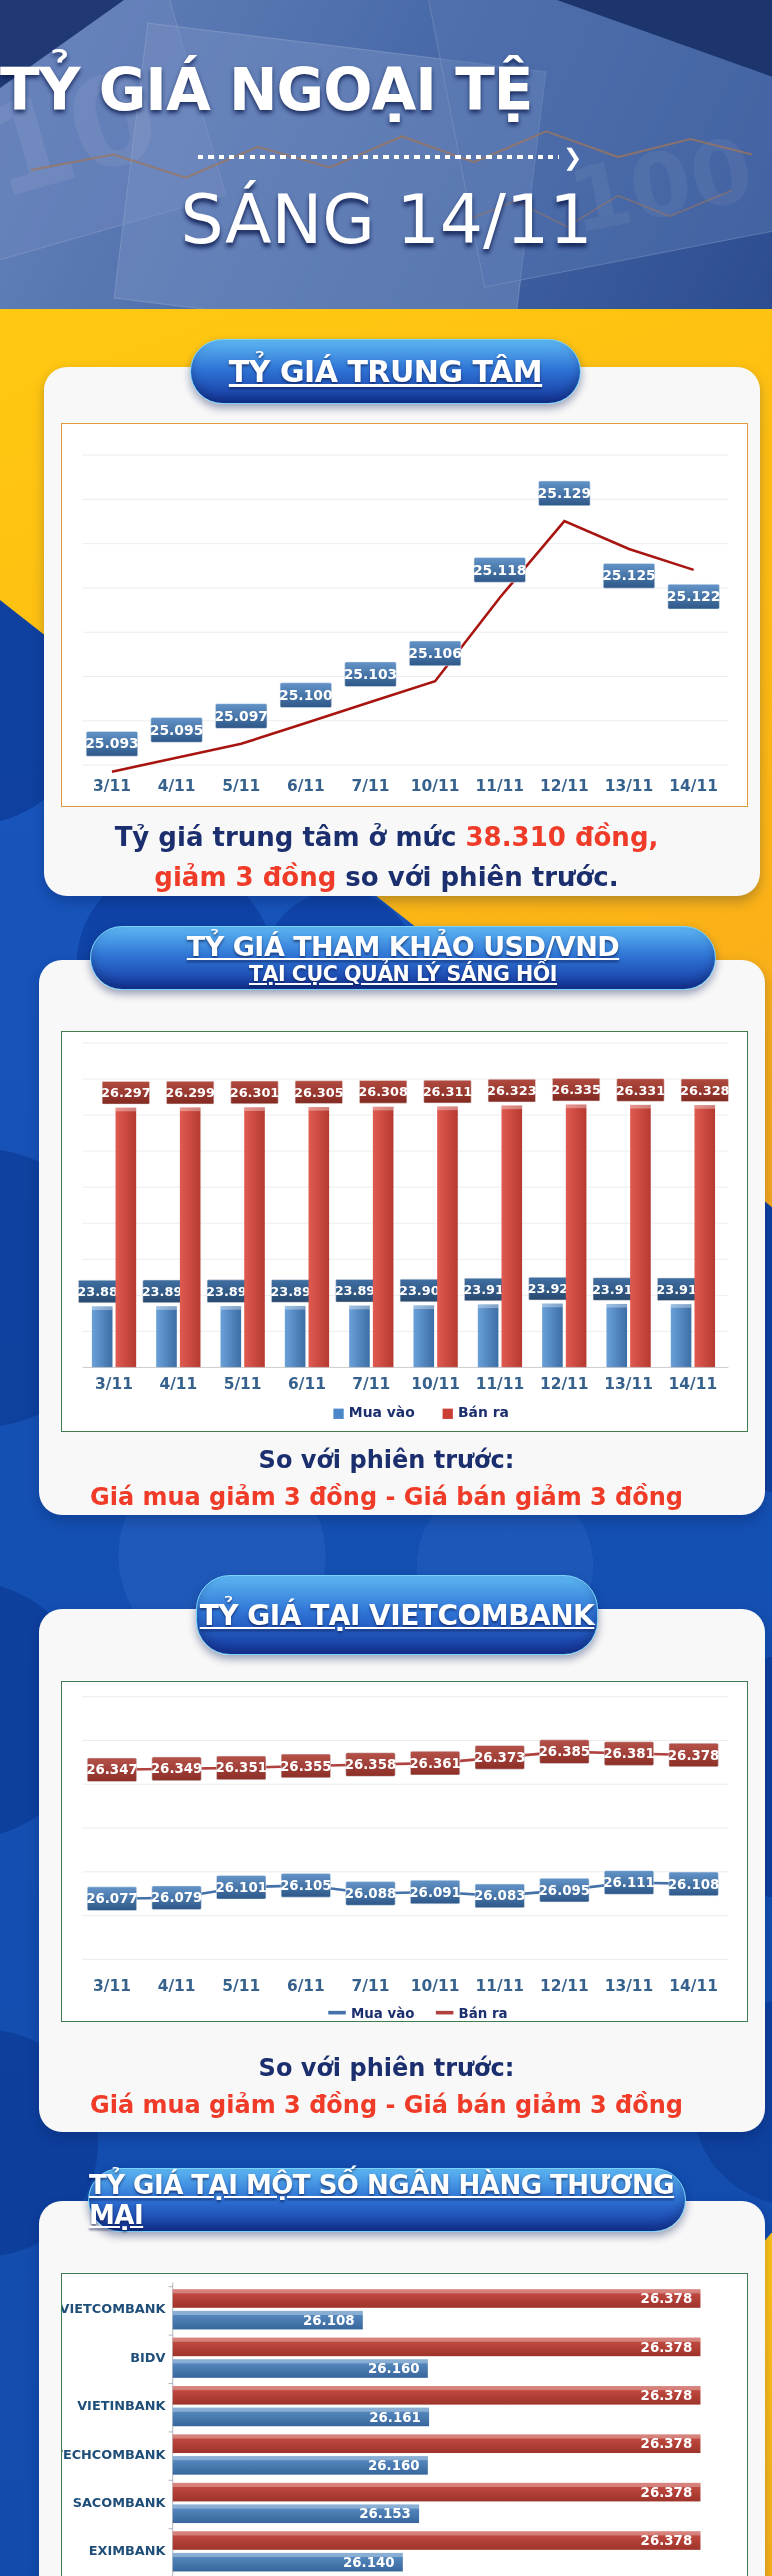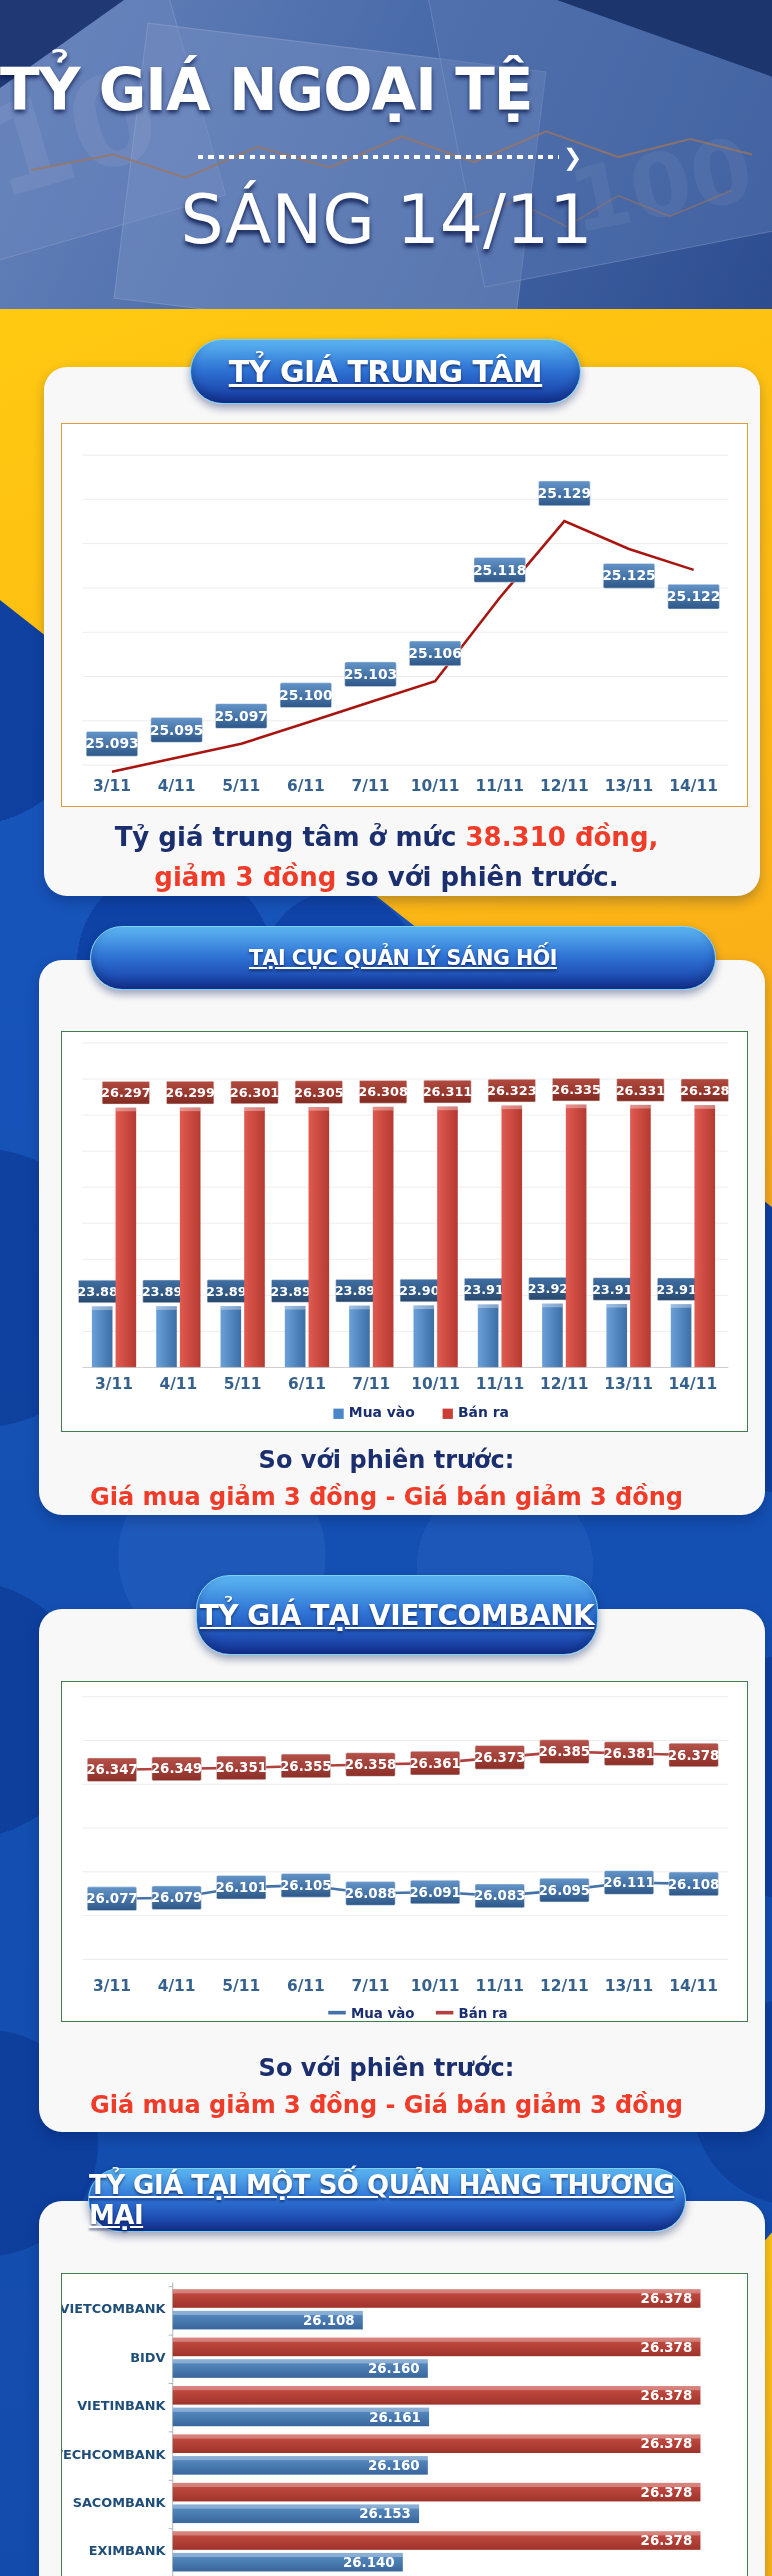--- a/index.html
+++ b/index.html
@@ -151,20 +151,21 @@
         <text x="1101" y="712" font-size="30" fill="#35618c" font-weight="700" text-anchor="middle">13/11</text>
         <text x="1226.5" y="712" font-size="30" fill="#35618c" font-weight="700" text-anchor="middle">14/11</text>
       </svg></div>
   <div class="caption" style="left:62px;top:817px;width:649px;font-size:26px">
       <div class="cap-line"><span class="navy">Tỷ giá trung tâm ở mức </span><span class="red">38.310 đồng,</span></div>
       <div class="cap-line"><span class="red">giảm 3 đồng</span><span class="navy"> so với phiên trước.</span></div>
     </div>
 
   <div class="card" style="left:39px;top:960px;width:726px;height:555px"></div>
   <div class="pill" style="left:90px;top:926px;width:626px;height:64px">
+    <span class="pill-line1" style="font-size:27px">TỶ GIÁ THAM KHẢO USD/VND</span>
     <span class="pill-line1" style="font-size:20.6px;font-weight:700">TẠI CỤC QUẢN LÝ SÁNG HỐI</span>
   </div>
   <div class="chart-box" style="left:61px;top:1031px;width:687px;height:401px"><svg width="687" height="401" viewBox="0 0 1334 778">
         <defs>
           <linearGradient id="b2blue" x1="0" y1="0" x2="1" y2="0">
             <stop offset="0%" stop-color="#6aa0d8"></stop>
             <stop offset="100%" stop-color="#3d6ea6"></stop>
           </linearGradient>
           <linearGradient id="b2red" x1="0" y1="0" x2="1" y2="0">
             <stop offset="0%" stop-color="#e05a50"></stop>
@@ -384,21 +385,21 @@
           <text x="770" y="651" font-size="26" fill="#1b2f6e" font-weight="700" text-anchor="start">Bán ra</text>
         </g>
       </svg></div>
   <div class="caption" style="left:62px;top:2050px;width:649px;font-size:24px">
       <div class="cap-line"><span class="navy">So với phiên trước:</span></div>
       <div class="cap-line"><span class="red">Giá mua giảm 3 đồng - Giá bán giảm 3 đồng</span></div>
     </div>
 
   <div class="card" style="left:39px;top:2201px;width:726px;height:585px"></div>
   <div class="pill" style="left:88px;top:2168px;width:598px;height:64px">
-    <span class="pill-line1" style="font-size:26px">TỶ GIÁ TẠI MỘT SỐ QUẢN HÀNG THƯƠNG MẠI</span>
+    <span class="pill-line1" style="font-size:26px">TỶ GIÁ TẠI MỘT SỐ NGÂN HÀNG THƯƠNG MẠI</span>
   </div>
   <div class="chart-box" style="left:61px;top:2273px;width:687px;height:374px"><svg width="687" height="374" viewBox="0 0 1334 725">
         <defs>
           <linearGradient id="h4red" x1="0" y1="0" x2="0" y2="1">
             <stop offset="0%" stop-color="#c94f46"></stop>
             <stop offset="100%" stop-color="#9e332a"></stop>
           </linearGradient>
           <linearGradient id="h4blue" x1="0" y1="0" x2="0" y2="1">
             <stop offset="0%" stop-color="#5b90c6"></stop>
             <stop offset="100%" stop-color="#38669c"></stop>

